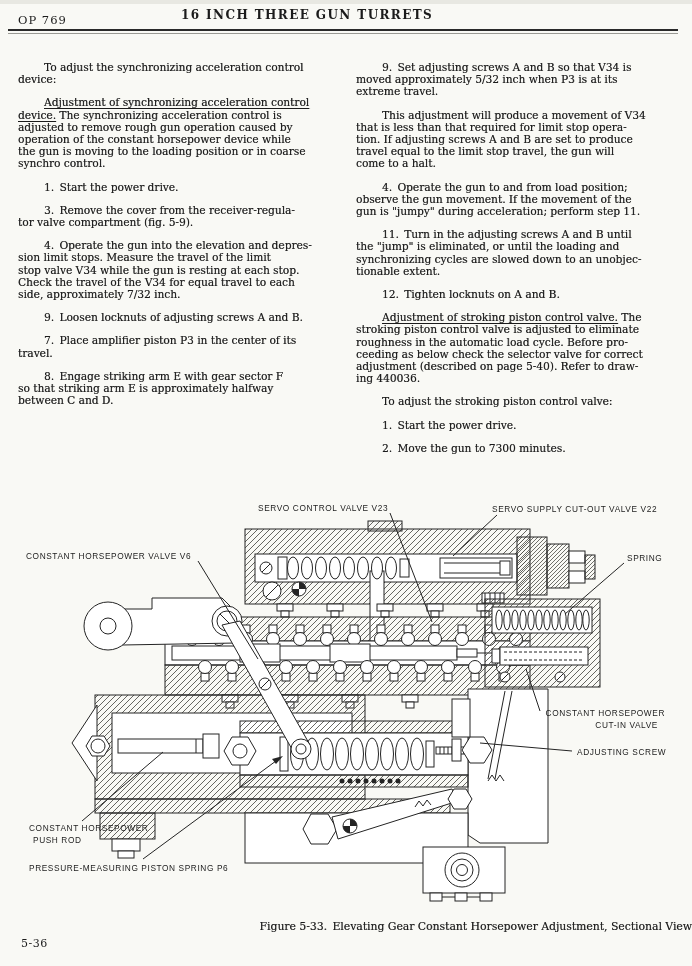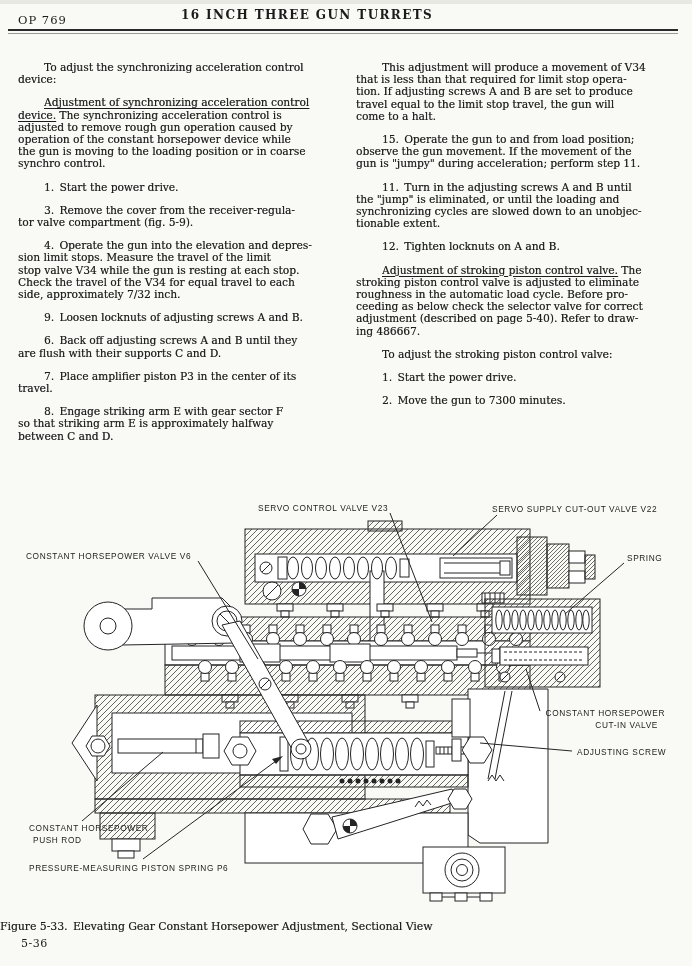--- a/index.html
+++ b/index.html
@@ -20,21 +20,21 @@
   .col-right{left:356px;}
   .para{margin:0 0 11px 0;white-space:pre-line;text-indent:26px;}
   .u{text-decoration:underline;text-underline-offset:2px;text-decoration-thickness:1px;}
   
   .fig{position:absolute;left:0;top:495px;}
   .fig text{font-family:"Liberation Sans", sans-serif;font-size:8.3px;letter-spacing:0.6px;fill:#1c1c1c;}
   .fig .ln{stroke:#242424;stroke-width:1;fill:none;}
   .fig .sh{stroke:#242424;stroke-width:1;fill:#fff;}
   .fig .ha{stroke:#242424;stroke-width:1;fill:url(#hA);}
   .fig .hb{stroke:#242424;stroke-width:1;fill:url(#hB);}
-  .caption{position:absolute;left:0;top:916px;width:692px;text-align:left;font-size:10.8px;
+  .caption{position:absolute;left:0;top:916px;width:692px;text-align:right;font-size:10.8px;
            text-shadow:0.3px 0 0 rgba(27,27,27,0.5);}
   .pageno{position:absolute;left:21px;top:933px;font-size:11px;letter-spacing:0.5px;}
 </style>
 </head>
 <body>
 
 <div class="page">
 
   <span class="hdr-left">OP 769</span>
   <span class="hdr-title">16 INCH THREE GUN TURRETS</span>
@@ -52,49 +52,50 @@
 synchro control.</span></p>
     <p class="para">1. Start the power drive.</p>
     <p class="para">3. Remove the cover from the receiver-regula-
 tor valve compartment (fig. 5-9).</p>
     <p class="para">4. Operate the gun into the elevation and depres-
 sion limit stops. Measure the travel of the limit
 stop valve V34 while the gun is resting at each stop.
 Check the travel of the V34 for equal travel to each
 side, approximately 7/32 inch.</p>
     <p class="para">9. Loosen locknuts of adjusting screws A and B.</p>
-    <p class="para">6. Back off adjusting screws A and B until they
-are flush with their supports C and D.</p>
     <p class="para">7. Place amplifier piston P3 in the center of its
 travel.</p>
     <p class="para">8. Engage striking arm E with gear sector F
 so that striking arm E is approximately halfway
 between C and D.</p>
   </div>
 
   <div class="col col-right">
+    <p class="para">9. Set adjusting screws A and B so that V34 is
+moved approximately 5/32 inch when P3 is at its
+extreme travel.</p>
     <p class="para">This adjustment will produce a movement of V34
 that is less than that required for limit stop opera-
 tion. If adjusting screws A and B are set to produce
 travel equal to the limit stop travel, the gun will
 come to a halt.</p>
-    <p class="para">15. Operate the gun to and from load position;
+    <p class="para">4. Operate the gun to and from load position;
 observe the gun movement. If the movement of the
 gun is "jumpy" during acceleration; perform step 11.</p>
     <p class="para">11. Turn in the adjusting screws A and B until
 the "jump" is eliminated, or until the loading and
 synchronizing cycles are slowed down to an unobjec-
 tionable extent.</p>
     <p class="para">12. Tighten locknuts on A and B.</p>
     <p class="para"><span class="u">Adjustment of stroking piston control valve.</span><span> The
 stroking piston control valve is adjusted to eliminate
 roughness in the automatic load cycle. Before pro-
 ceeding as below check the selector valve for correct
 adjustment (described on page 5-40). Refer to draw-
-ing 486667.</span></p>
+ing 440036.</span></p>
     <p class="para">To adjust the stroking piston control valve:</p>
     <p class="para">1. Start the power drive.</p>
     <p class="para">2. Move the gun to 7300 minutes.</p>
   </div>
 
   <svg class="fig" width="692" height="412" viewBox="0 0 692 412">
     <defs>
       <pattern id="hA" width="6" height="6" patternUnits="userSpaceOnUse">
         <path d="M-1,1 l2,-2 M0,6 L6,0 M5,7 l2,-2" stroke="#565650" stroke-width="0.9"></path>
       </pattern>

